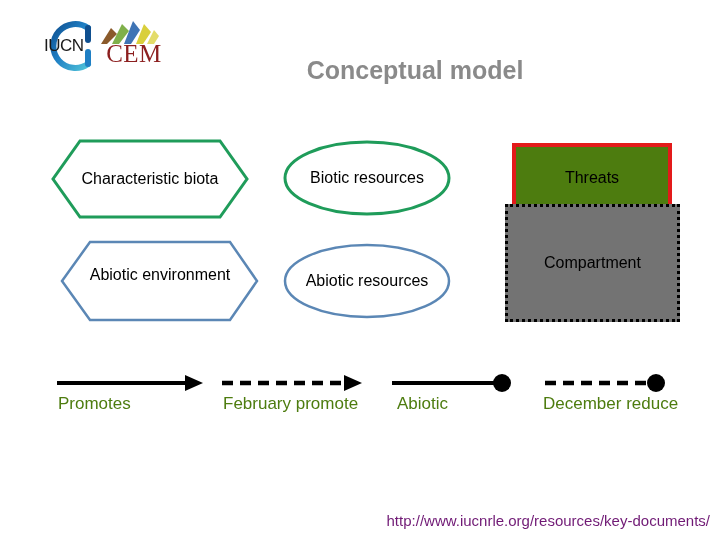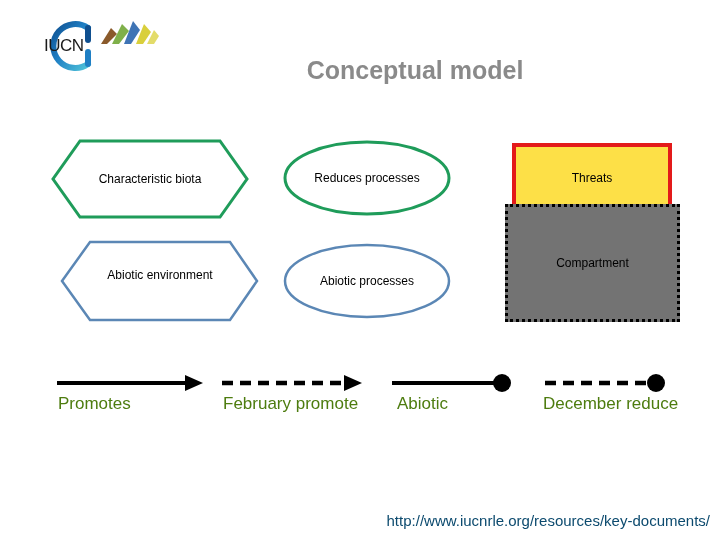--- a/index.html
+++ b/index.html
@@ -97,39 +97,39 @@
   .shape-label {
     position: absolute;
     left: 0;
     top: 0;
     width: 100%;
     height: 100%;
     display: flex;
     align-items: center;
     justify-content: center;
     text-align: center;
-    font-size: 12px;
+    font-size: 16px;
     color: #000000;
     line-height: 1.35;
     font-family: "Liberation Sans", sans-serif;
   }
 
   
   #hex-biota   { left: 50px;  top: 138px; width: 200px; height: 82px; }
   #hex-abiotic { left: 60px;  top: 240px; width: 200px; height: 70px; }
 
   
   #ell-biotic  { left: 283px; top: 140px; width: 168px; height: 76px; }
   #ell-abiotic { left: 283px; top: 243px; width: 168px; height: 76px; }
 
   
   #rect-threats {
     left: 512px; top: 143px; width: 160px; height: 70px;
     border: 4px solid #e31a1a;
-    background: #fde047;
+    background: #4d7c0f;
   }
   #rect-compartment {
     left: 505px; top: 204px; width: 175px; height: 118px;
     border: 3px dotted #000000;
     background: #737373;
   }
   #rect-compartment .shape-label { align-items: center; }
 
   
   .legend-item { position: absolute; }
@@ -157,21 +157,21 @@
   #legend-may-reduce .legend-text  { left: 0px; }
 
   
   #footer-url {
     position: absolute;
     left: 0;
     top: 512px;
     width: 710px;
     text-align: right;
     font-size: 15px;
-    color: #0c4a6e;
+    color: #701a75;
     font-family: "Liberation Sans", sans-serif;
   }
 </style>
 </head>
 <body>
 
 <div id="logo-bar">
 
   <div id="iucn-logo">
     <svg class="ring" viewBox="0 0 66 60">
@@ -190,56 +190,57 @@
   </div>
 
   <div id="cem-logo">
     <svg class="cem-marks" viewBox="0 0 62 28">
       <polygon points="2,26 12,10 18,16 8,26" fill="#8a5a2b"></polygon>
       <polygon points="13,26 23,6 30,13 20,26" fill="#7fb04a"></polygon>
       <polygon points="25,26 34,3 41,12 32,26" fill="#3f74b5"></polygon>
       <polygon points="37,26 45,6 52,14 44,26" fill="#d9cf3c"></polygon>
       <polygon points="48,26 55,12 60,18 55,26" fill="#e3dc6a"></polygon>
     </svg>
+    <div class="cem-text">CEM</div>
   </div>
 
 </div>
 
 <div id="page-title">Conceptual model</div>
 
 <div class="shape" id="hex-biota">
   <svg width="200" height="82" viewBox="0 0 200 82">
     <polygon points="30,3 170,3 197,41 170,79 30,79 3,41" fill="#ffffff" stroke="#1f9c5a" stroke-width="3"></polygon>
   </svg>
   <div class="shape-label">Characteristic biota</div>
 </div>
 
 <div class="shape" id="ell-biotic">
   <svg width="168" height="76" viewBox="0 0 168 76">
     <ellipse cx="84" cy="38" rx="82" ry="36" fill="#ffffff" stroke="#1f9c5a" stroke-width="3"></ellipse>
   </svg>
-  <div class="shape-label">Reduces processes</div>
+  <div class="shape-label">Biotic resources</div>
 </div>
 
 <div class="shape" id="rect-threats">
   <div class="shape-label">Threats</div>
 </div>
 
 <div class="shape" id="hex-abiotic">
   <svg width="200" height="82" viewBox="0 0 200 82">
     <polygon points="30,2 170,2 197,41 170,80 30,80 2,41" fill="#ffffff" stroke="#5b87b5" stroke-width="2.5"></polygon>
   </svg>
   <div class="shape-label">Abiotic environment</div>
 </div>
 
 <div class="shape" id="ell-abiotic">
   <svg width="168" height="76" viewBox="0 0 168 76">
     <ellipse cx="84" cy="38" rx="82" ry="36" fill="#ffffff" stroke="#5b87b5" stroke-width="2.5"></ellipse>
   </svg>
-  <div class="shape-label">Abiotic processes</div>
+  <div class="shape-label">Abiotic resources</div>
 </div>
 
 <div class="shape" id="rect-compartment">
   <div class="shape-label">Compartment</div>
 </div>
 
 <div class="legend-item" id="legend-promotes">
   <svg class="legend-glyph" width="150" height="22" viewBox="0 0 150 22">
     <line x1="2" y1="11" x2="132" y2="11" stroke="#000" stroke-width="4"></line>
     <polygon points="130,3 148,11 130,19" fill="#000"></polygon>

